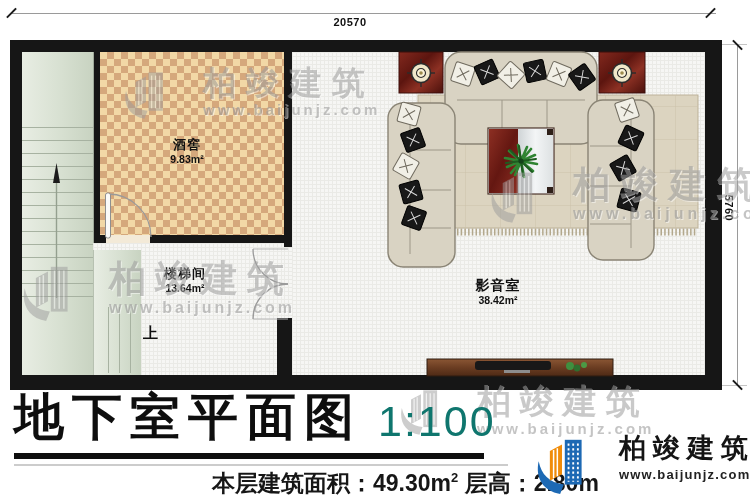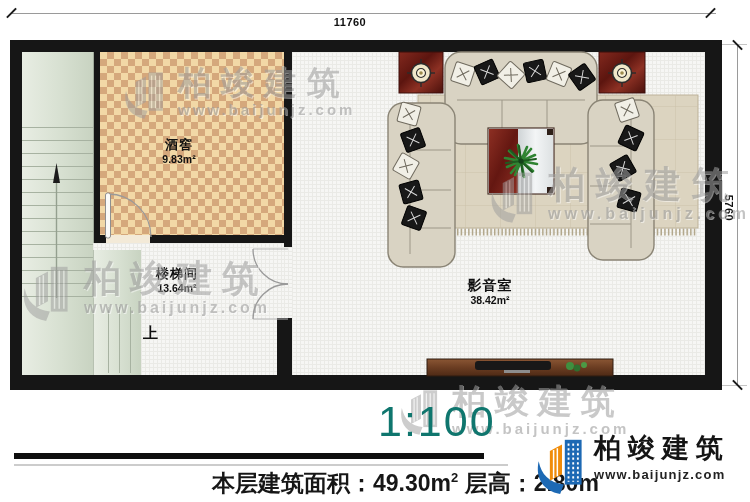--- a/index.html
+++ b/index.html
@@ -21,21 +21,21 @@
     background-size:4px 4px;}
   .checker{background-color:#f2d8a6;
     background-image:conic-gradient(#d5a87c 0 25%,#f2d8a6 0 50%,#d5a87c 0 75%,#f2d8a6 0);
     background-size:14px 14px;}
   .stairs{background:linear-gradient(90deg,#e8ede3 0%,#d7e0d1 55%,#c8d3c1 100%);}
   .wallpiece{position:absolute;background:#161616;z-index:2;}
   .treadsH{position:absolute;left:0;top:63px;width:100%;height:186px;
     background:repeating-linear-gradient(180deg,transparent 0 12px,#a7b2a1 12px 13px);}
   .treadsV{position:absolute;left:4px;top:57px;right:0;height:66px;
     background:repeating-linear-gradient(90deg,transparent 0 10px,#a7b2a1 10px 11px);}
-  .room-label{position:absolute;z-index:5;text-align:center;font-weight:700;color:#101010;line-height:1;}
+  .room-label{position:absolute;z-index:5;text-align:center;font-weight:700;color:#101010;line-height:1;margin-left:8px;}
   .rl-name{font-size:13px;letter-spacing:1px;}
   .rl-name-lg{font-size:14px;letter-spacing:1px;}
   .rl-area{font-size:10.5px;margin-top:3px;letter-spacing:0;}
   .up-label{position:absolute;z-index:5;font-size:15px;font-weight:700;color:#101010;}
   .plansvg{position:absolute;left:0;top:0;z-index:3;}
 
   
   .sofa{fill:#d9d3c3;stroke:#8a8475;stroke-width:1.4;}
   .seam{fill:none;stroke:#9d9788;stroke-width:1;}
   .pillow-w rect{fill:#f1efe6;stroke:#6f6a5e;stroke-width:1;}
@@ -61,21 +61,21 @@
   .title-main{position:absolute;left:14px;top:392px;font-size:50px;font-weight:700;
               letter-spacing:8px;color:#0e0e0e;z-index:7;line-height:1;}
   .title-scale{position:absolute;left:378px;top:400px;font-size:43px;font-weight:400;
                letter-spacing:2px;color:#0f766e;z-index:7;line-height:1;}
   .rule-thick{position:absolute;left:14px;top:453px;width:470px;height:6px;background:#0e0e0e;z-index:7;}
   .rule-thin{position:absolute;left:14px;top:464px;width:494px;height:2px;background:#cccccc;z-index:7;}
   .subtitle{position:absolute;left:212px;top:471px;font-size:23px;font-weight:600;color:#161616;
             z-index:7;line-height:1.1;white-space:nowrap;}
   .subtitle sup{font-size:13px;font-weight:700;}
   .brand{position:absolute;left:534px;top:434px;display:flex;align-items:flex-start;gap:4px;z-index:8;}
-  .brand-col{display:flex;flex-direction:column;}
+  .brand-col{display:flex;flex-direction:column;margin-left:25px;}
   .brand-name{font-size:27px;font-weight:900;letter-spacing:7px;color:#141414;line-height:1.1;white-space:nowrap;}
   .brand-site{font-size:13px;font-weight:700;letter-spacing:1.2px;color:#222;margin-top:3px;white-space:nowrap;}
 </style>
 </head>
 <body>
 
 <div class="screen">
 
   <svg width="0" height="0" style="position:absolute">
     <symbol id="bjlogo" viewBox="0 0 60 64">
@@ -88,21 +88,21 @@
         <line x1="37" y1="9" x2="37" y2="50"></line>
           <line x1="42" y1="9" x2="42" y2="50"></line>
           <line x1="47" y1="9" x2="47" y2="50"></line>
       </g>
     </symbol>
   </svg>
 
   <div class="dimline-h" style="left:12px;top:13px;width:704px;"></div>
   <div class="tick" style="left:5px;top:12px;"></div>
   <div class="tick" style="left:704px;top:12px;"></div>
-  <div class="dimlabel" style="left:310px;top:16px;width:80px;">11760</div>
+  <div class="dimlabel" style="left:310px;top:16px;width:80px;">20570</div>
 
   <div class="dimline-v" style="left:737px;top:45px;height:340px;"></div>
   <div class="extline" style="left:719px;top:44px;width:28px;"></div>
   <div class="extline" style="left:719px;top:385px;width:28px;"></div>
   <div class="tick" style="left:731px;top:44px;transform:rotate(45deg);"></div>
   <div class="tick" style="left:731px;top:384px;transform:rotate(45deg);"></div>
   <div class="dimlabel" style="left:714px;top:202px;width:30px;transform:rotate(90deg);">5760</div>
 
   <div class="plan">
 
@@ -338,20 +338,21 @@
   <div class="wm" style="left:398px;top:384px;z-index:1;">
     <svg width="46" height="54">
         <use href="#bjlogo"></use>
       </svg>
     <div class="brand-col">
       <div class="wm-text" style="font-size:34px;letter-spacing:9px;">柏竣建筑</div>
       <div class="wm-site" style="font-size:15px;letter-spacing:3px;">www.baijunjz.com</div>
     </div>
   </div>
 
+  <div class="title-main">地下室平面图</div>
   <div class="title-scale">1:100</div>
   <div class="rule-thick"></div>
   <div class="rule-thin"></div>
   <div class="subtitle">
     <span>本层建筑面积：49.30m</span><sup>2</sup><span> 层高：2.80m</span>
   </div>
 
   <div class="brand">
     <svg width="56" height="62" viewBox="0 0 60 64">
       <path d="M28 63 C 10 60 1 46 5 28 C 8 42 16 51 32 53 Z" fill="#1d69b4"></path>

